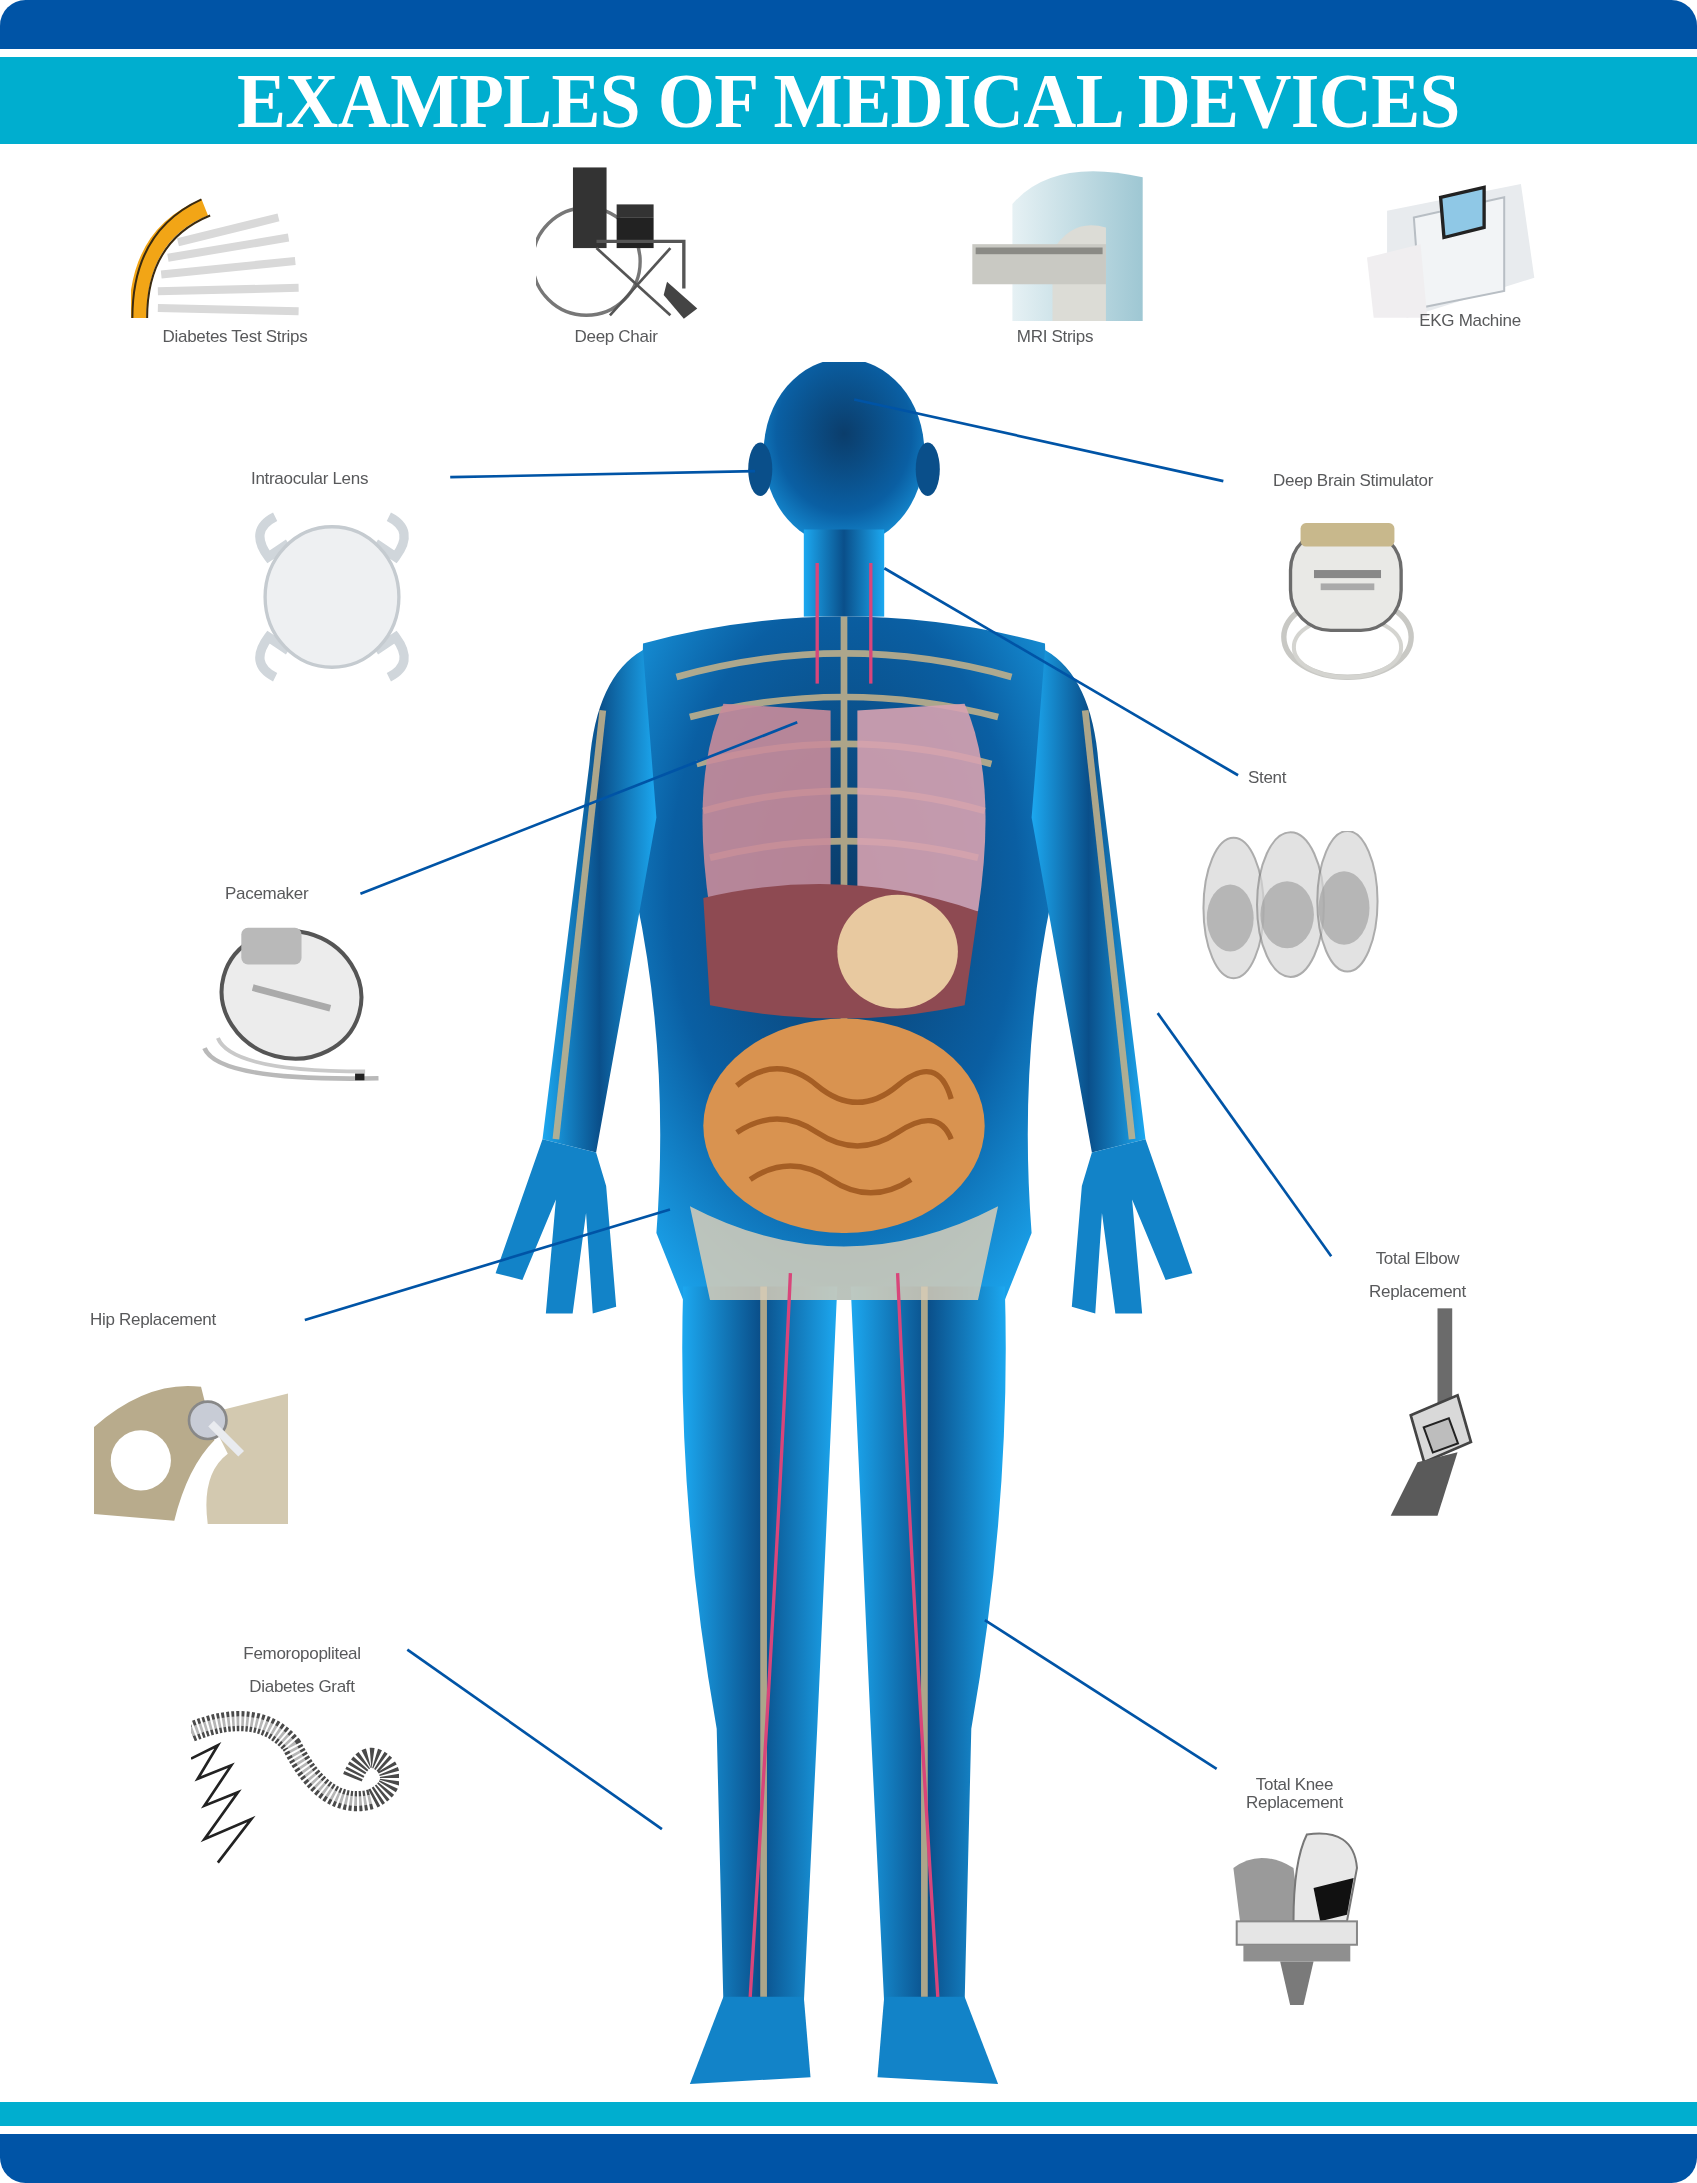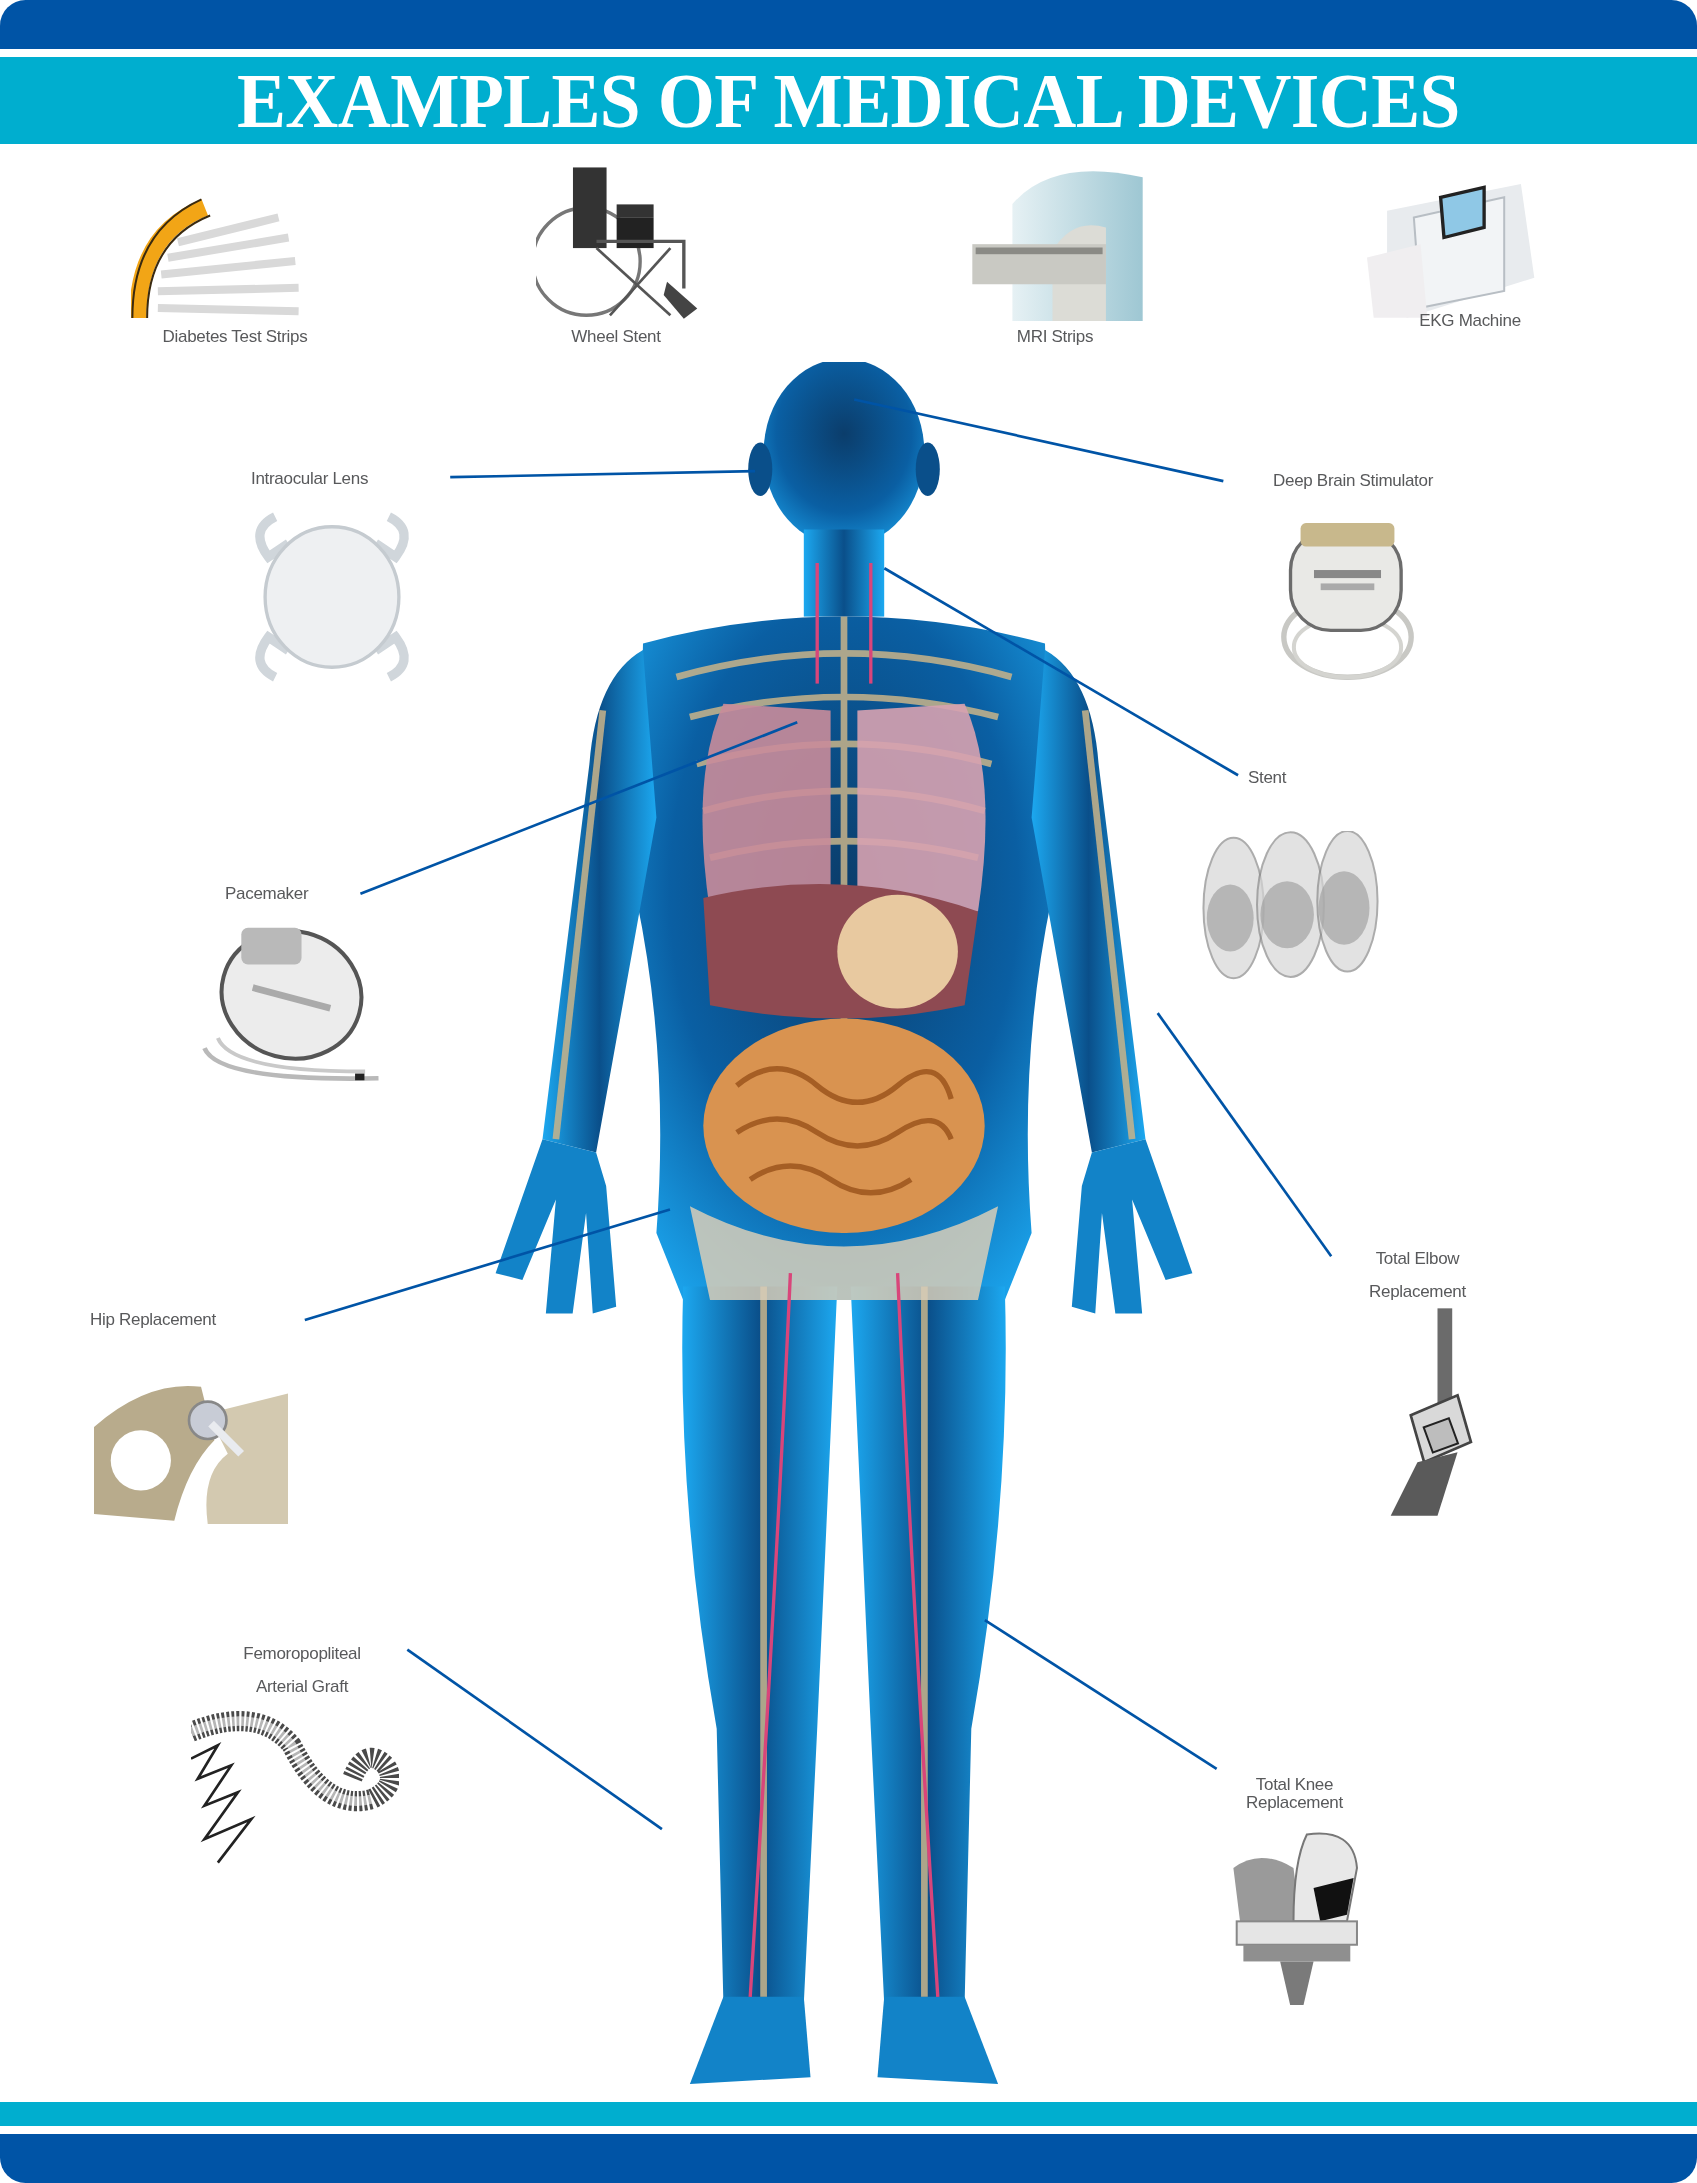--- a/index.html
+++ b/index.html
@@ -56,21 +56,21 @@
     <circle cx="75" cy="160" r="80" stroke="#777" stroke-width="5" fill="none"></circle>
     <rect x="55" y="20" width="50" height="120" fill="#333"></rect>
     <rect x="120" y="75" width="55" height="20" fill="#333"></rect>
     <rect x="120" y="95" width="55" height="45" fill="#222"></rect>
     <path d="M90 130 L220 130 L220 200" stroke="#555" stroke-width="5" fill="none"></path>
     <path d="M195 190 L240 230 L220 245 L190 210 Z" fill="#444"></path>
     <line x1="90" y1="140" x2="200" y2="240" stroke="#555" stroke-width="4"></line>
     <line x1="200" y1="140" x2="110" y2="240" stroke="#555" stroke-width="4"></line>
   </svg>
 </div>
-<div class="abs label center" style="left:482px;top:320px;width:268px;">Wheel Stent</div>
+<div class="abs label center" style="left:482px;top:320px;width:268px;">Deep Chair</div>
 
 <div class="abs thumb" style="left:972px;top:164px;width:171px;height:157px;">
   <svg width="171" height="157" viewBox="0 0 255 235">
     <defs>
         <linearGradient id="mriG" x1="0" x2="1">
           <stop offset="0" stop-color="#e6f1f4"></stop>
           <stop offset="1" stop-color="#9ec7d3"></stop>
         </linearGradient>
       </defs>
     <path d="M60 235 L60 60 Q120 -10 255 20 L255 235 Z" fill="url(#mriG)"></path>
@@ -241,21 +241,21 @@
   <svg width="194" height="184" viewBox="0 0 290 275">
     <path d="M0 130 Q80 60 160 70 L180 150 Q140 190 120 270 L0 260 Z" fill="#b8ab8c"></path>
     <circle cx="70" cy="180" r="45" fill="#ffffff"></circle>
     <path d="M170 110 L290 80 L290 275 L170 275 Q160 200 200 170 Z" fill="#d3c9b0"></path>
     <circle cx="170" cy="120" r="28" fill="#c8ccd6" stroke="#888" stroke-width="4"></circle>
     <line x1="175" y1="125" x2="220" y2="170" stroke="#e9ebef" stroke-width="12"></line>
   </svg>
 </div>
 
 <div class="abs label center" style="left:168px;top:1637px;width:268px;">Femoropopliteal</div>
-<div class="abs label center" style="left:168px;top:1670px;width:268px;">Arterial Graft</div>
+<div class="abs label center" style="left:168px;top:1670px;width:268px;">Diabetes Graft</div>
 <div class="abs thumb" style="left:191px;top:1705px;width:208px;height:161px;">
   <svg width="208" height="161" viewBox="0 0 310 240">
     <path d="M0 40 Q100 0 150 60 Q200 160 270 140 Q310 120 290 90 Q260 60 240 110" stroke="#4a4a4a" stroke-width="30" fill="none" stroke-dasharray="4 3"></path>
     <path d="M0 40 Q100 0 150 60 Q200 160 270 140" stroke="#ffffff" stroke-width="14" fill="none" opacity="0.6"></path>
     <path d="M0 80 L40 60 L10 110 L60 90 L20 150 L70 130 L20 200 L90 170 L40 235" stroke="#222" stroke-width="4" fill="none"></path>
   </svg>
 </div>
 
 <div class="abs label center" style="left:1177px;top:1752px;width:235px;margin-top:16px;">Total Knee</div>
 <div class="abs label center" style="left:1177px;top:1786px;width:235px;">Replacement</div>

